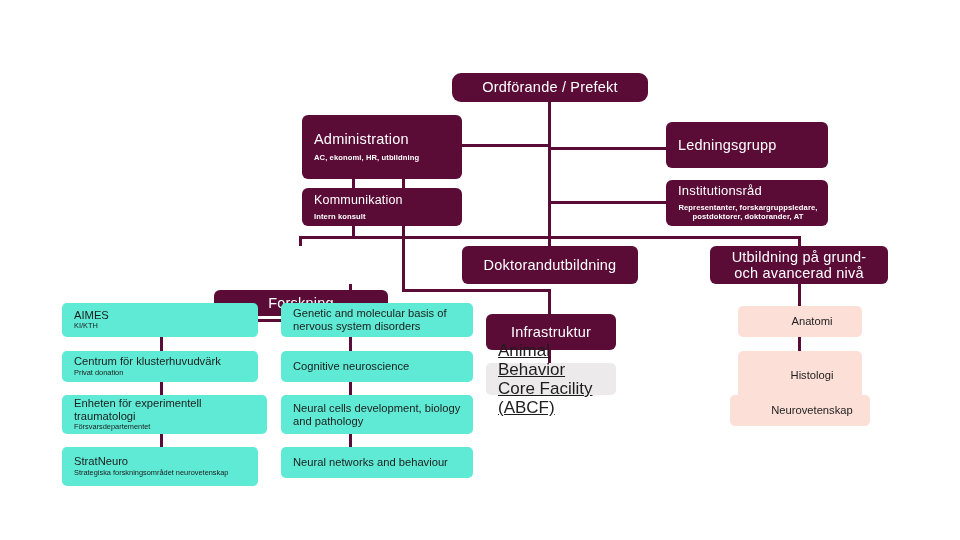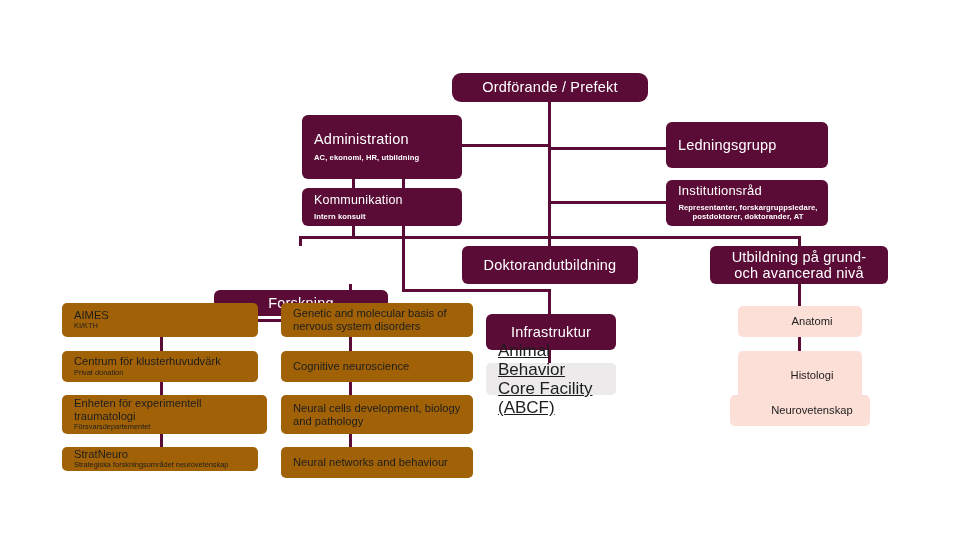--- a/index.html
+++ b/index.html
@@ -27,21 +27,21 @@
   
   .dark{background:#5a0b36;color:#ffffff;}
   .dark .ttl{font-size:14.5px;font-weight:400;letter-spacing:.2px;}
   .dark .sub{font-size:7.6px;font-weight:700;margin-top:6px;letter-spacing:.1px;}
 
   
   .dark.center{align-items:center;text-align:center;}
   .dark.left{align-items:flex-start;text-align:center;padding-left:12px;padding-right:10px;}
 
   
-  .mint{background:#a16207;color:#1d1d1d;align-items:flex-start;text-align:left;padding-left:12px;padding-right:10px;border-radius:5px;}
+  .mint{background:#5eead4;color:#1d1d1d;align-items:flex-start;text-align:left;padding-left:12px;padding-right:10px;border-radius:5px;}
   .mint .ttl{font-size:11.2px;font-weight:400;}
   .mint .sub{font-size:7.4px;font-weight:400;margin-top:1px;}
 
   
   .peach{background:#fcdfd7;color:#1d1d1d;align-items:center;text-align:center;border-radius:5px;padding-left:24px;}
   .peach .ttl{font-size:11.2px;}
 
   
   .grey{background:#eceaea;color:#1d1d1d;align-items:flex-start;text-align:left;padding-left:12px;padding-right:10px;border-radius:5px;}
   .grey .ttl{font-size:17px;text-decoration:underline;}
@@ -147,21 +147,21 @@
   <div class="node mint" style="left:62px;top:351px;width:196px;height:31px;">
     <div class="ttl">Centrum för klusterhuvudvärk</div>
     <div class="sub">Privat donation</div>
   </div>
 
   <div class="node mint" style="left:62px;top:395px;width:205px;height:39px;">
     <div class="ttl">Enheten för experimentell traumatologi</div>
     <div class="sub">Försvarsdepartementet</div>
   </div>
 
-  <div class="node mint" style="left:62px;top:447px;width:196px;height:24px;">
+  <div class="node mint" style="left:62px;top:447px;width:196px;height:39px;">
     <div class="ttl">StratNeuro</div>
     <div class="sub">Strategiska forskningsområdet neurovetenskap</div>
   </div>
 
   <div class="node mint" style="left:281px;top:303px;width:192px;height:34px;">
     <div class="ttl">Genetic and molecular basis of nervous system disorders</div>
   </div>
 
   <div class="node mint" style="left:281px;top:351px;width:192px;height:31px;">
     <div class="ttl">Cognitive neuroscience</div>

